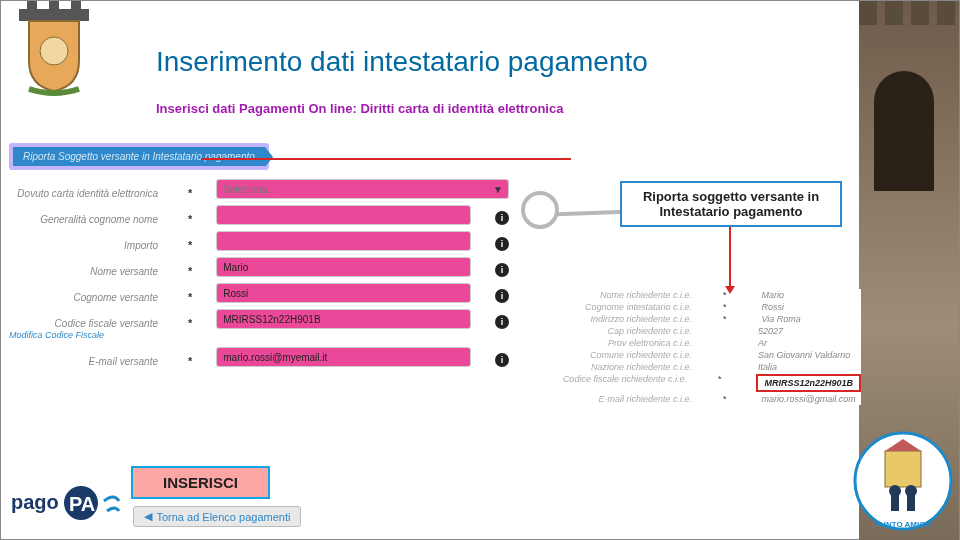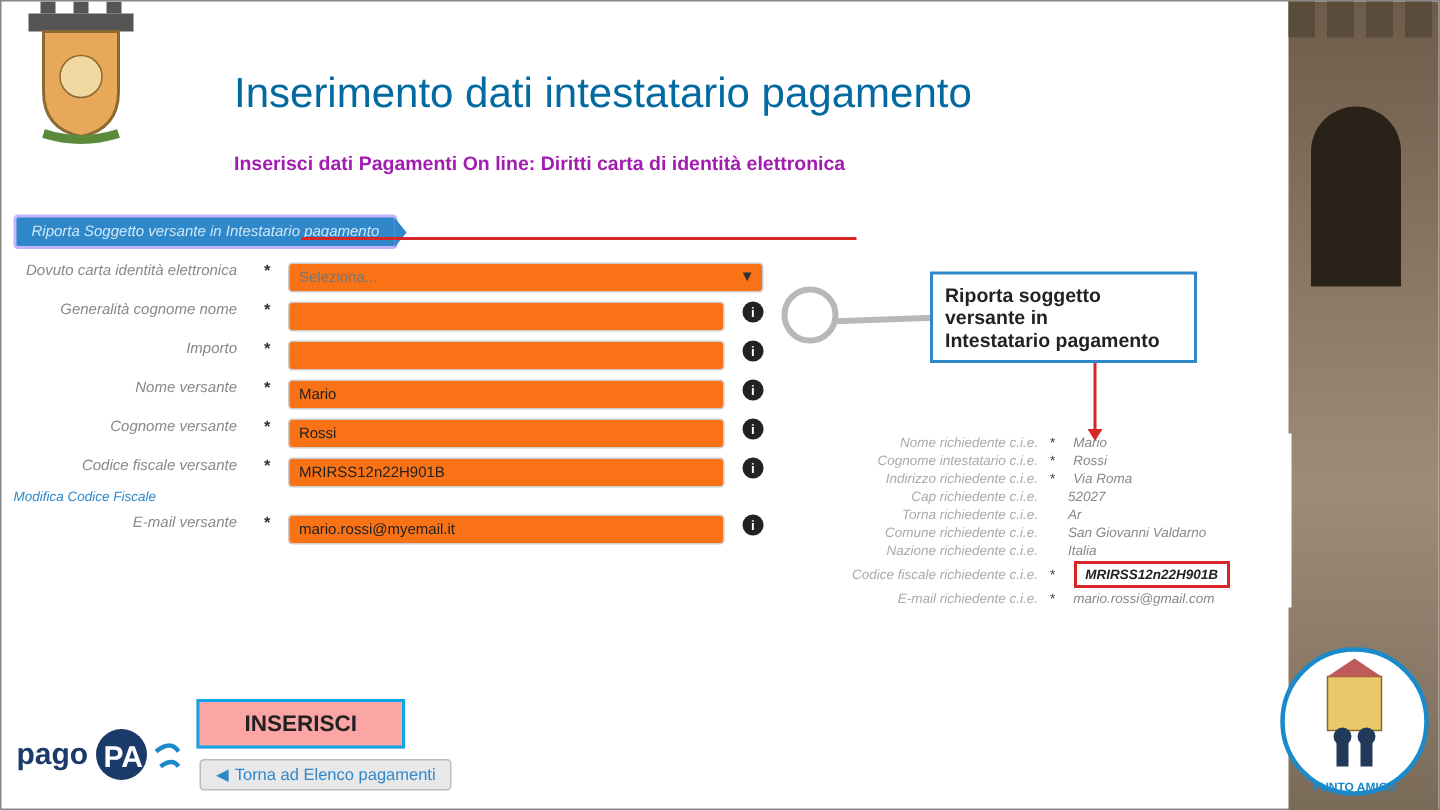--- a/index.html
+++ b/index.html
@@ -61,50 +61,50 @@
   .ribbon {
     display: inline-block;
     background: #2e88c9;
     color: #cfe7f6;
     font-size: 10px;
     padding: 4px 10px;
     border-radius: 3px;
     font-style: italic;
     margin-bottom: 6px;
     position: relative;
-    border: 2px solid #c4b5fd;
+    border: 4px solid #c4b5fd;
   }
   .ribbon::after {
     content: "";
     position: absolute;
     right: -8px; top: 50%;
     transform: translateY(-50%);
     border-left: 8px solid #2e88c9;
     border-top: 10px solid transparent;
     border-bottom: 10px solid transparent;
   }
   .form-row {
-    display: flex; align-items: flex-start;
+    display: flex; align-items: flex-end;
     padding: 3px 0;
-    gap: 8px;
+    gap: 20px;
   }
   .form-label {
     width: 155px; text-align: right;
     color: #888; font-style: italic; font-size: 10px;
     padding-right: 6px;
   }
   .req { color: #333; font-weight: 700; padding: 0 4px; }
   .form-input {
     flex: 1;
     border: 1px solid #ccc;
     border-radius: 3px;
     height: 20px;
     padding: 2px 6px;
     font-size: 10px;
-    background: #f97316;
+    background: #ec4899;
     color: #222;
   }
   .select-chevron {
     position: absolute; right: 6px; top: 50%;
     transform: translateY(-50%);
     font-size: 10px; color: #333;
   }
   .input-wrap { position: relative; flex: 1; display: flex; }
   .info-dot {
     width: 14px; height: 14px;
@@ -139,44 +139,45 @@
   .magnifier::after {
     content: ""; position: absolute;
     width: 180px; height: 4px; background: #b8b8b8;
     left: 32px; top: 14px;
     transform: rotate(-2deg);
   }
 
   
   .callout {
     position: absolute; top: 180px; left: 619px;
-    width: 178px;
+    width: 222px;
     border: 2px solid #2e88c9;
     background: #fff;
     padding: 6px 8px;
-    text-align: left;
+    text-align: center;
     font-size: 13px;
     color: #222;
     font-weight: 700;
     z-index: 4;
   }
 
   
   .details-block {
     position: absolute;
     top: 288px; left: 540px;
     width: 320px;
     font-size: 9px;
     color: #888;
     background: #fff;
     z-index: 2;
   }
   .details-row {
-    display: flex; align-items: center;
+    display: flex; align-items: flex-start;
     padding: 1px 0;
+    gap: 23px;
   }
   .details-label {
     width: 155px; text-align: right;
     font-style: italic; color: #aaa;
     padding-right: 4px;
   }
   .details-req { color: #333; padding: 0 4px; }
   .details-value {
     flex: 1; text-align: left;
     color: #888; font-style: italic;
@@ -324,21 +325,21 @@
         <div class="details-label">Indirizzo richiedente c.i.e.</div>
         <span class="details-req">*</span>
         <div class="details-value">Via Roma</div>
       </div>
     <div class="details-row">
         <div class="details-label">Cap richiedente c.i.e.</div>
         <span class="details-req"></span>
         <div class="details-value">52027</div>
       </div>
     <div class="details-row">
-        <div class="details-label">Torna richiedente c.i.e.</div>
+        <div class="details-label">Prov elettronica c.i.e.</div>
         <span class="details-req"></span>
         <div class="details-value">Ar</div>
       </div>
     <div class="details-row">
         <div class="details-label">Comune richiedente c.i.e.</div>
         <span class="details-req"></span>
         <div class="details-value">San Giovanni Valdarno</div>
       </div>
     <div class="details-row">
         <div class="details-label">Nazione richiedente c.i.e.</div>

